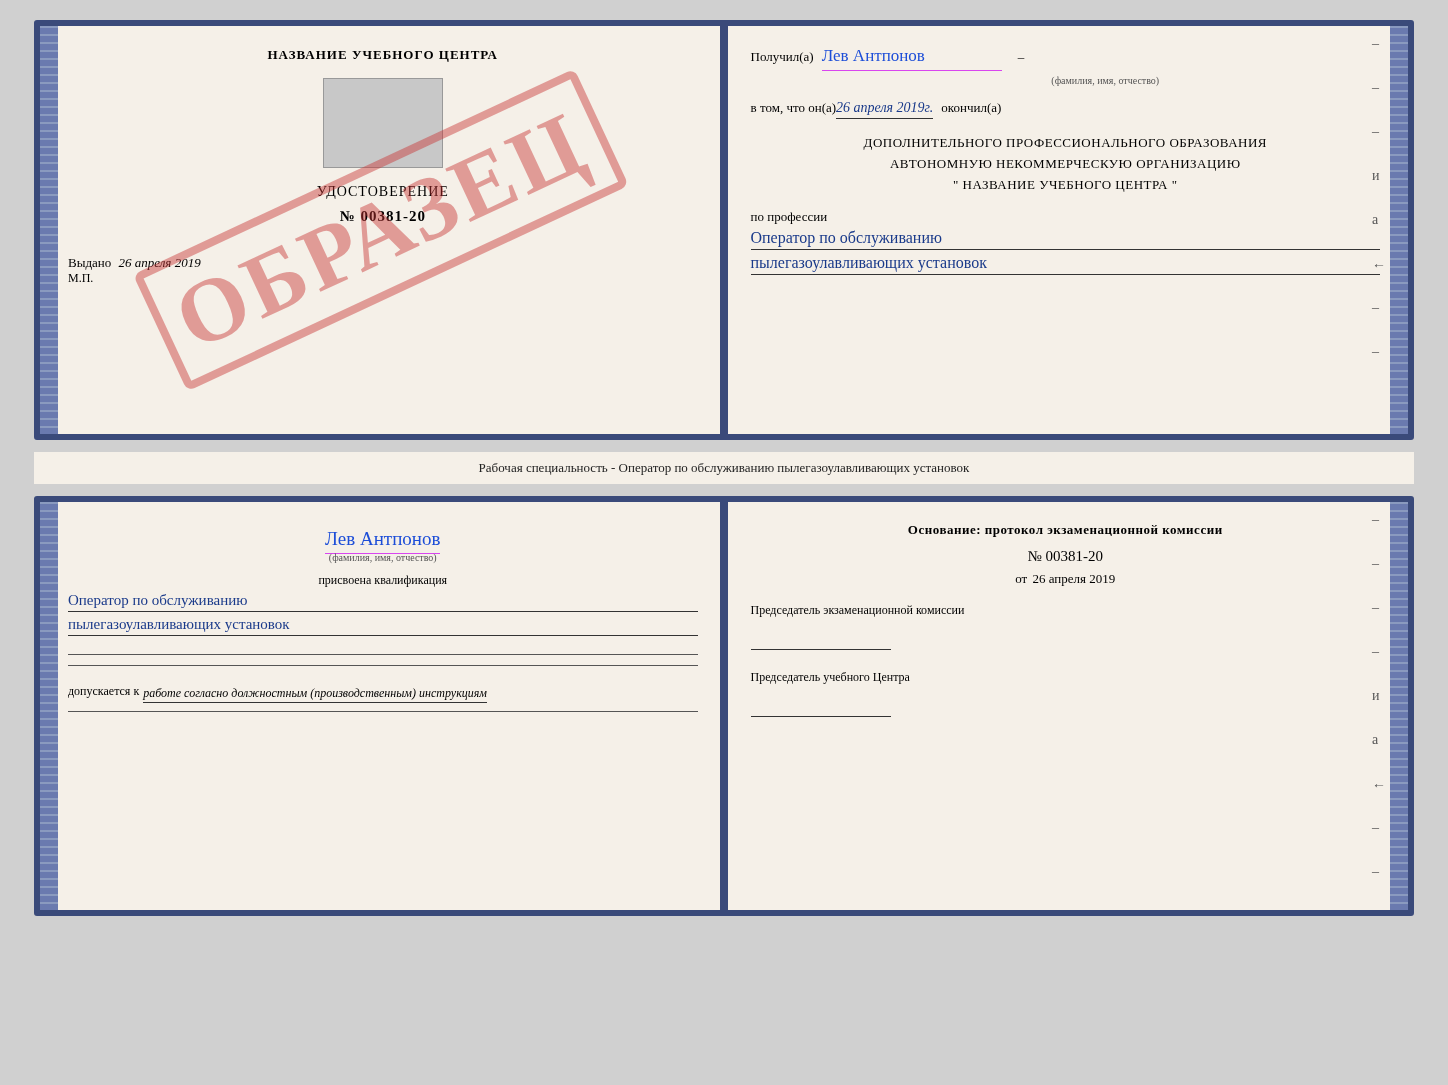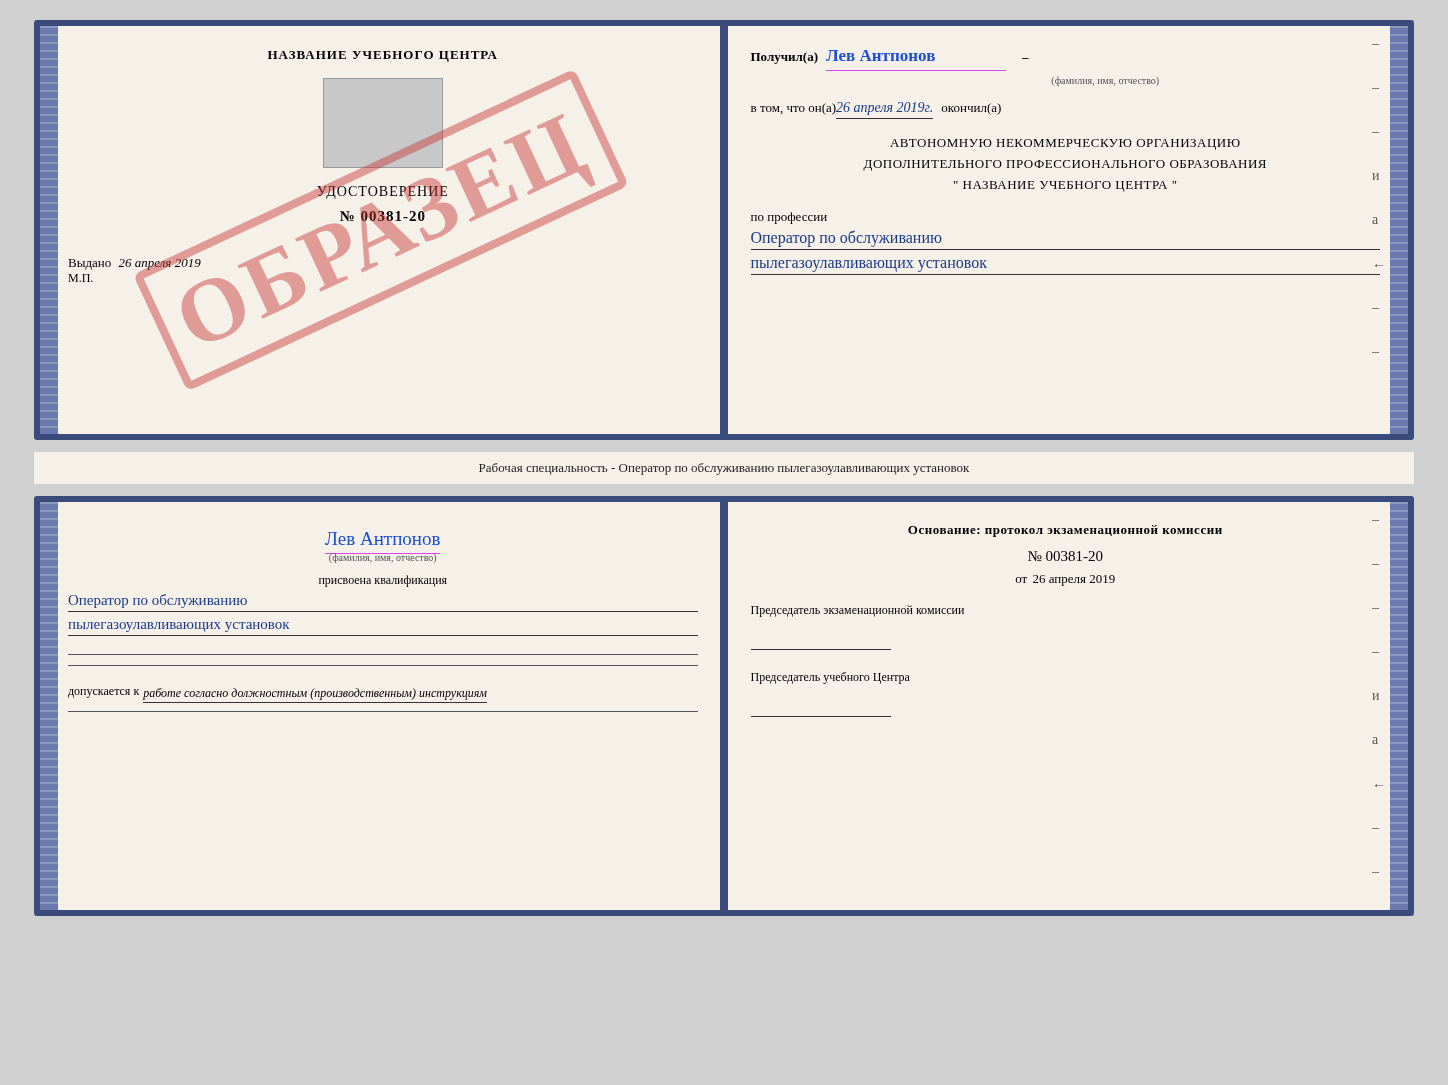--- a/index.html
+++ b/index.html
@@ -135,21 +135,20 @@
       font-size: 12px;
     }
 
     
     .received-line {
       display: flex;
       align-items: baseline;
       gap: 8px;
       font-size: 13px;
       margin-bottom: 4px;
-      font-weight: bold;
     }
 
     .handwritten-name {
       font-family: 'Segoe Script', cursive, 'Times New Roman';
       font-size: 17px;
       color: #1d4ed8;
       border-bottom: 1px solid #d946ef;
       padding-bottom: 4px;
       min-width: 180px;
     }
@@ -353,22 +352,22 @@
       </div>
       <span class="small-label" style="margin-left: 80px;">(фамилия, имя, отчество)</span>
 
       <div class="in-that-line">
         <span>в том, что он(а)</span>
         <span class="handwritten-date">26 апреля 2019г.</span>
         <span style="margin-left: 8px;">окончил(а)</span>
       </div>
 
       <div class="org-block">
+        <div>ДОПОЛНИТЕЛЬНОГО ПРОФЕССИОНАЛЬНОГО ОБРАЗОВАНИЯ</div>
         <div>АВТОНОМНУЮ НЕКОММЕРЧЕСКУЮ ОРГАНИЗАЦИЮ</div>
-        <div>ДОПОЛНИТЕЛЬНОГО ПРОФЕССИОНАЛЬНОГО ОБРАЗОВАНИЯ</div>
         <div>"   НАЗВАНИЕ УЧЕБНОГО ЦЕНТРА   "</div>
       </div>
 
       <div class="profession-label">по профессии</div>
       <span class="profession-handwritten">Оператор по обслуживанию</span>
       <span class="profession-handwritten" style="margin-top:4px;">пылегазоулавливающих установок</span>
 
       <div class="dashes-right">
         <span class="dash-item">–</span>
         <span class="dash-item">–</span>

